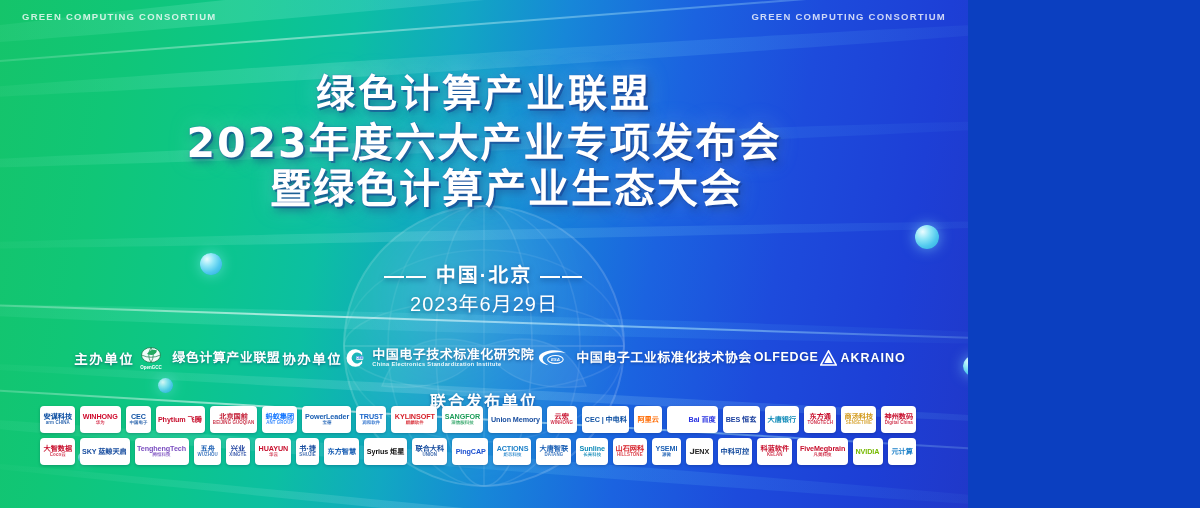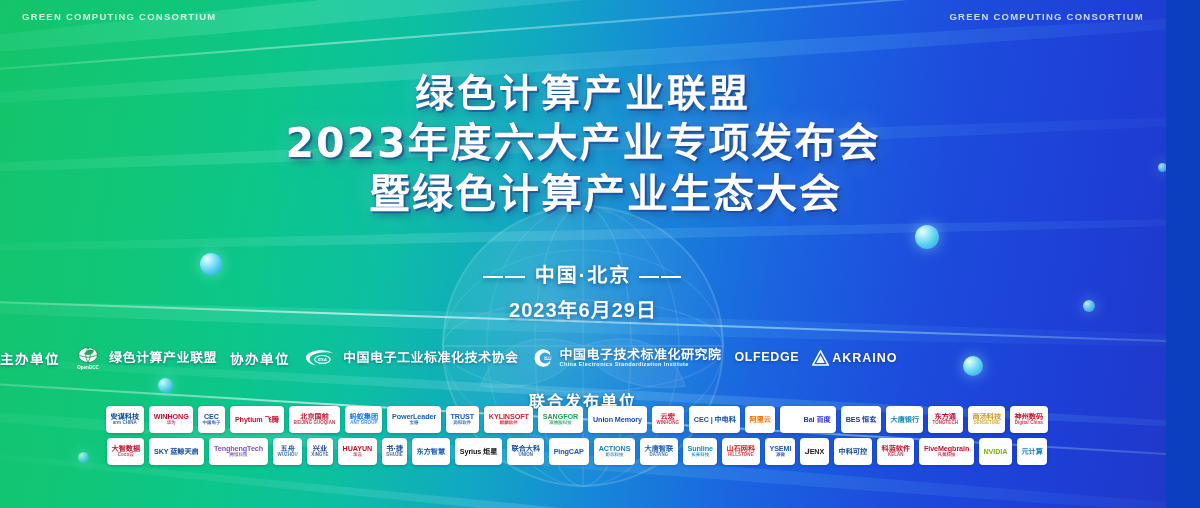--- a/index.html
+++ b/index.html
@@ -6,21 +6,21 @@
   * { margin:0; padding:0; box-sizing:border-box; }
   html,body { width:1200px; height:508px; overflow:hidden; }
   body {
     font-family:"Liberation Sans","DejaVu Sans",sans-serif;
     background:#0b3fc0;
   }
 
   
   .poster {
     position:relative;
-    width:1166px; height:508px;
+    width:968px; height:508px;
     overflow:hidden;
     background:linear-gradient(100deg,
        #15c46a 0%, #10c677 12%, #0cc68b 24%, #0cbfa2 34%,
        #11a8c2 44%, #1787d8 54%, #1b63e0 66%, #1d4bdc 78%,
        #1d3fd6 90%, #2038c9 100%);
   }
 
   
   .bands { position:absolute; inset:-10% -5%; pointer-events:none; }
   .band {
@@ -90,43 +90,42 @@
     letter-spacing:3px;
     line-height:1.12;
     text-shadow:
       0 0 1px #2c57a8,
       2px 2px 0 rgba(22,60,140,.55),
       3px 4px 9px rgba(10,40,110,.5),
       0 0 22px rgba(180,240,255,.35);
   }
   .t1 { font-size:39px; }
   .t2 { font-size:41px; margin-top:5px; letter-spacing:2px; }
-  .t3 { font-size:41px; margin-top:5px; letter-spacing:2px;padding-left:45px; }
+  .t3 { font-size:41px; letter-spacing:2px;padding-left:45px; }
 
   .meta {
     position:absolute; left:0; right:0; top:259px;
     text-align:center; z-index:5;
   }
   .meta-city {
     font-size:20px; font-weight:bold; color:#ffffff;
     letter-spacing:2px;
     text-shadow:0 2px 5px rgba(10,45,110,.55);
   }
   .meta-date {
-    margin-top:6px;
-    font-size:20px; font-weight:bold; color:#ffffff;
+    font-size:20px; font-weight:normal; color:#ffffff;
     letter-spacing:1px;
     text-shadow:0 2px 5px rgba(10,45,110,.55);
   }
 
   
   .org-row {
-    position:absolute; left:0; right:0; top:345px;
-    display:flex; align-items:center; 
-    gap:13px; z-index:6;
+    position:absolute; left:12px; right:0; top:345px;
+    display:flex; align-items:center; justify-content:center;
+    gap:2px; z-index:6;
   }
   .org-label {
     font-size:13.5px; font-weight:bold; color:#fff;
     letter-spacing:1.5px; white-space:nowrap;
     text-shadow:0 1px 3px rgba(8,40,100,.55);
   }
   .org-entity { display:flex; align-items:center; gap:6px; white-space:nowrap; }
   .org-entity-name {
     font-size:13px; font-weight:bold; color:#fff; letter-spacing:.5px;
     text-shadow:0 1px 3px rgba(8,40,100,.5);
@@ -266,40 +265,40 @@
         <path d="M30 5 q-9 15 0 30 q9 -15 0 -30" fill="none" stroke="#1a7f4e" stroke-width="1.4"></path>
         <path d="M22 18 q8 -12 20 -7 q-4 13 -20 7 Z" fill="#22a95f"></path>
         <text x="30" y="47" font-size="9" font-weight="bold" text-anchor="middle" fill="#ffffff" font-family="Liberation Sans, sans-serif">OpenGCC</text>
       </svg>
       <span class="org-entity-name">绿色计算产业联盟</span>
     </span>
 
     <span class="org-label">协办单位</span>
 
     <span class="org-entity">
-      <svg class="mark mark-esa" viewBox="0 0 70 36">
-        <path d="M62 8 C 48 -1, 18 0, 8 12 C 2 20, 10 30, 26 33 C 14 27, 10 19, 18 13 C 30 5, 50 5, 62 8 Z" fill="#ffffff"></path>
-        <ellipse cx="40" cy="21" rx="16" ry="8" fill="none" stroke="#ffffff" stroke-width="2.2"></ellipse>
-        <text x="40" y="24.5" font-size="9" font-style="italic" font-weight="bold" text-anchor="middle" fill="#ffffff" font-family="Liberation Sans, sans-serif">ESA</text>
-      </svg>
-      <span class="org-entity-name">中国电子工业标准化技术协会</span>
-    </span>
-
-    <span class="org-entity">
       <svg class="mark mark-cesi" viewBox="0 0 40 40">
         <path d="M33 10 A16 16 0 1 0 33 30 L33 24 A10 10 0 1 1 33 16 Z" fill="#ffffff"></path>
         <rect x="22" y="17" width="13" height="6" rx="1" fill="#ffffff"></rect>
         <text x="28.5" y="22.2" font-size="5.2" font-weight="bold" text-anchor="middle" fill="#1b63e0" font-family="Liberation Sans, sans-serif">CESI</text>
       </svg>
       <span class="org-entity-name">
         <span>中国电子技术标准化研究院</span>
         <span class="org-entity-sub">China Electronics Standardization Institute</span>
       </span>
     </span>
 
+    <span class="org-entity">
+      <svg class="mark mark-esa" viewBox="0 0 70 36">
+        <path d="M62 8 C 48 -1, 18 0, 8 12 C 2 20, 10 30, 26 33 C 14 27, 10 19, 18 13 C 30 5, 50 5, 62 8 Z" fill="#ffffff"></path>
+        <ellipse cx="40" cy="21" rx="16" ry="8" fill="none" stroke="#ffffff" stroke-width="2.2"></ellipse>
+        <text x="40" y="24.5" font-size="9" font-style="italic" font-weight="bold" text-anchor="middle" fill="#ffffff" font-family="Liberation Sans, sans-serif">ESA</text>
+      </svg>
+      <span class="org-entity-name">中国电子工业标准化技术协会</span>
+    </span>
+
     <span class="lfedge">
       <span>OLF</span>
       <span>EDGE</span>
     </span>
 
     <span class="akraino">
       <svg width="17" height="16" viewBox="0 0 24 22">
         <path d="M12 1 L23 21 L1 21 Z" fill="none" stroke="#ffffff" stroke-width="2.2"></path>
         <path d="M12 7 L18 18 L6 18 Z" fill="#ffffff"></path>
       </svg>

